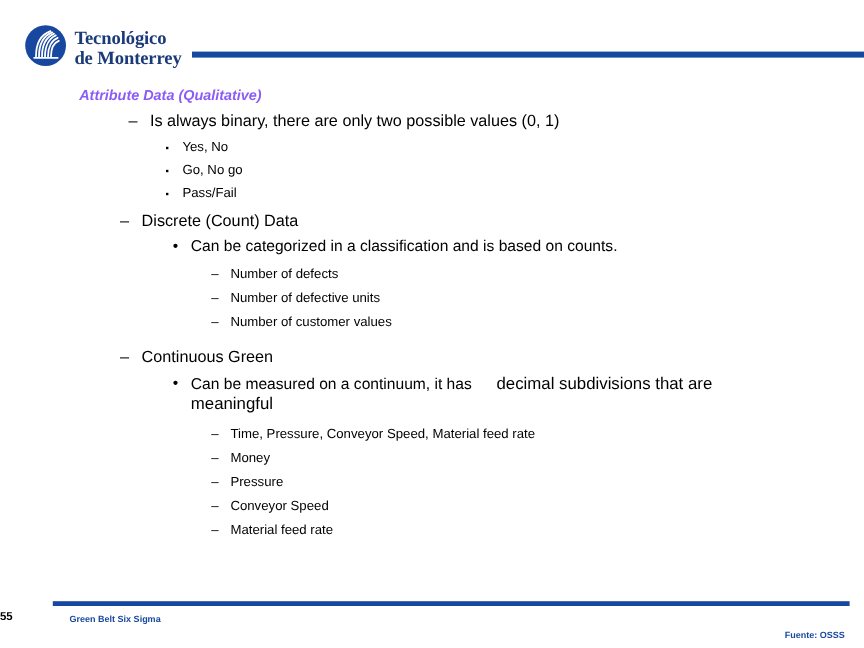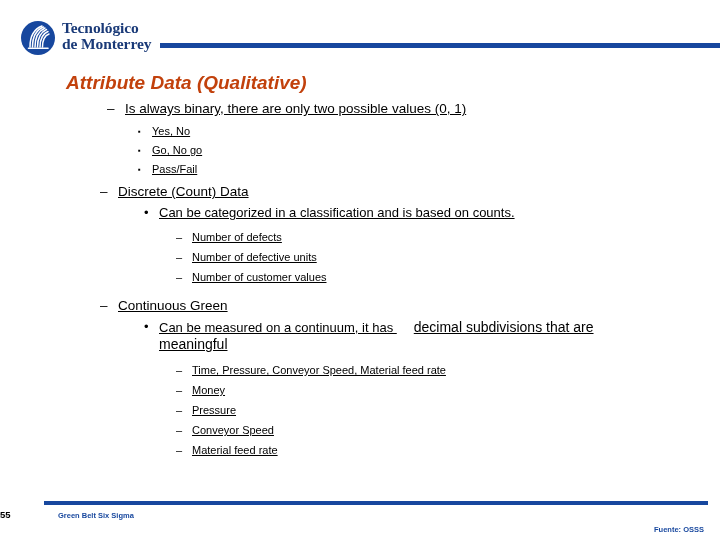--- a/index.html
+++ b/index.html
@@ -19,21 +19,21 @@
   
   #slide-header {
     position: absolute;
     left: 0; top: 0;
     width: 720px; height: 56px;
   }
   #logo-block {
     position: absolute;
     left: 20px; top: 20px;
     display: flex;
-    align-items: flex-start;
+    align-items: flex-end;
     gap: 6px;
   }
   #logo-emblem {
     width: 36px; height: 36px;
     flex: 0 0 36px;
   }
   #logo-wordmark {
     font-family: "Liberation Serif", "DejaVu Serif", serif;
     font-size: 15.5px;
     line-height: 15.5px;
@@ -64,38 +64,38 @@
   }
 
   
   #slide-body {
     position: absolute;
     left: 0; top: 56px;
     width: 720px;
   }
 
   .sec-head {
-    font-size: 19px;
+    font-size: 12px;
     font-weight: 700;
     font-style: italic;
-    color: #c2410c;
+    color: #8b5cf6;
     margin: 0;
     white-space: nowrap;
   }
 
   .row {
     display: flex;
     align-items: flex-start;
     color: #000000;
   }
   .marker {
     flex: 0 0 auto;
     text-align: left;
   }
-  .txt { flex: 1 1 auto; text-decoration: underline; }
+  .txt { flex: 1 1 auto; }
 
   
   .lvl1 { font-size: 13.5px; line-height: 17px; }
   .lvl1 .marker { width: 18px; }
 
   
   .lvl2 { font-size: 13px; line-height: 16px; }
   .lvl2 .marker { width: 15px; }
 
   

